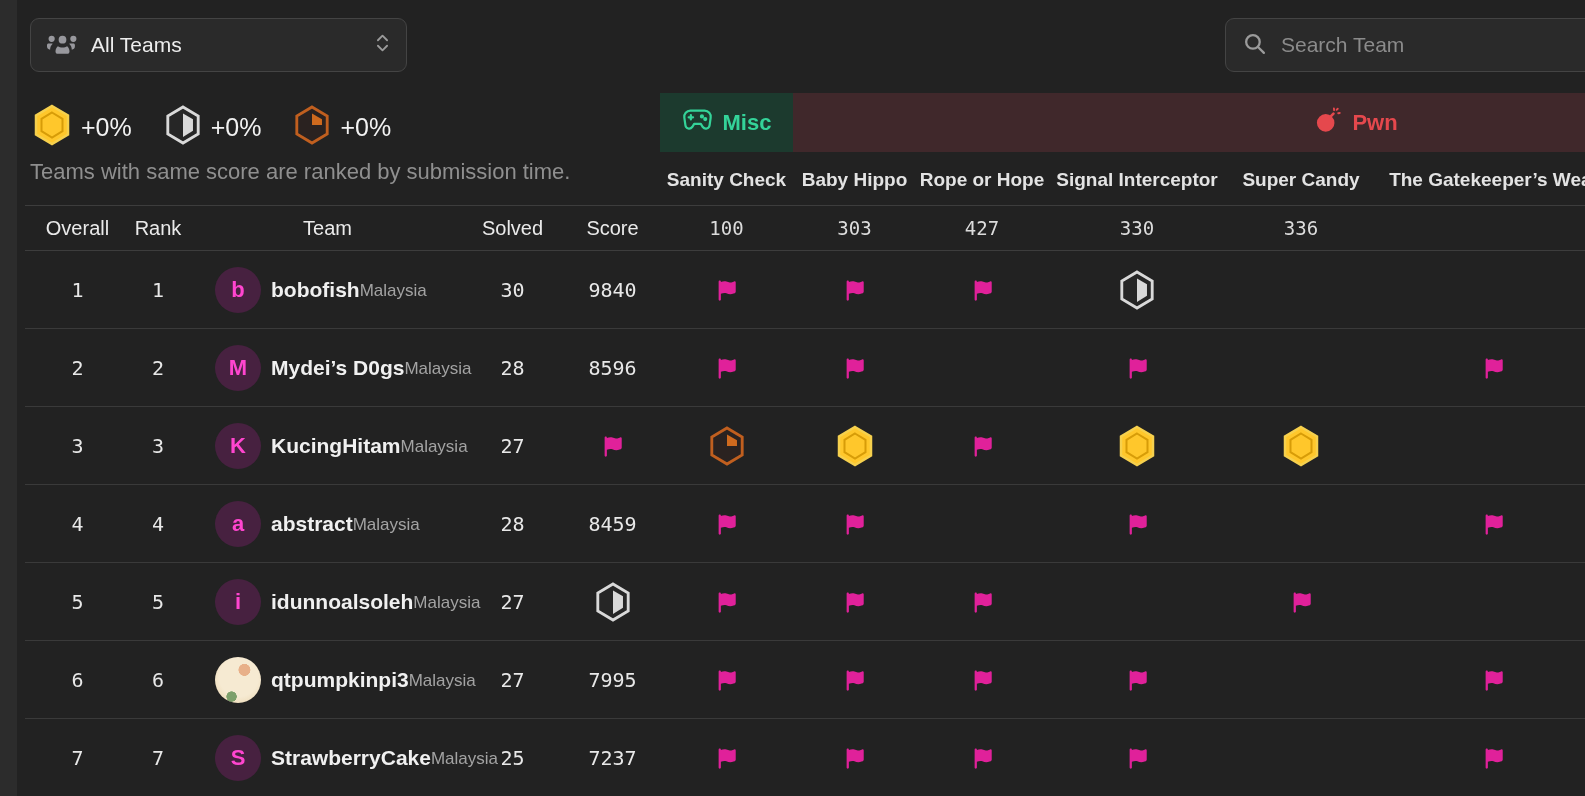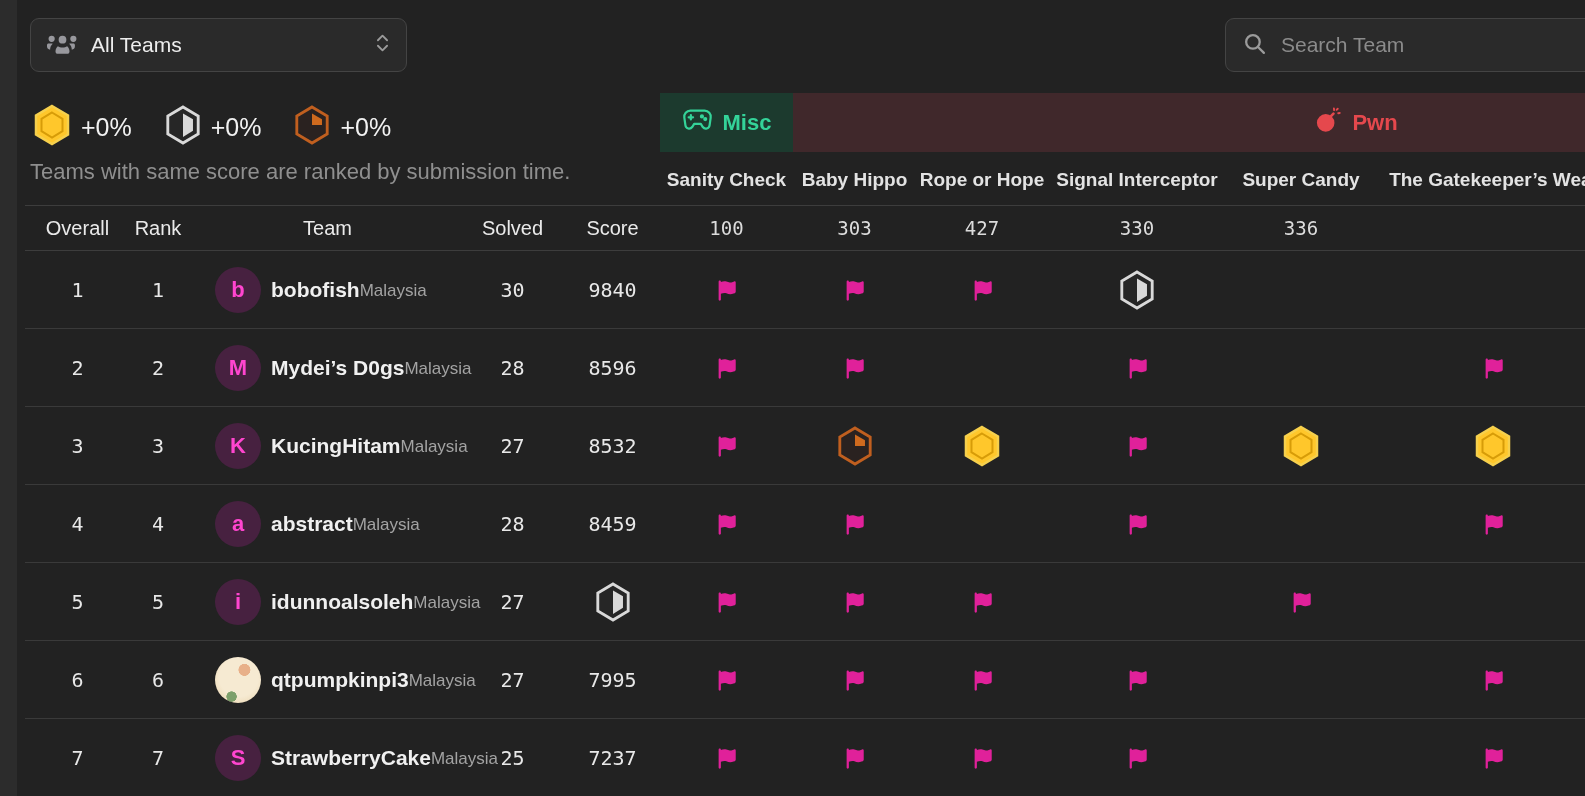--- a/index.html
+++ b/index.html
@@ -275,21 +275,20 @@
     <div class="cell num pad-overall">3</div>
     <div class="cell num">3</div>
     <div class="cell team-cell">
       <div class="avatar">K</div>
       <div class="team-text">
         <div class="team-name">KucingHitam</div>
         <div class="team-country">Malaysia</div>
       </div>
     </div>
     <div class="cell num">27</div>
-    <div class="cell num">8532</div>
   <div class="cell solve-cell">
           <svg viewBox="0 0 24 24" width="27" height="27">
             <path fill="#e0219a" d="M6 3c.6 0 1 .45 1 1v.5c1.7-.75 3.5-1.05 4.9-.4 1.8.85 3.7.95 5.7.25l1.2-.45c.7-.25 1.4.25 1.4.95v8.3c0 .55-.33 1.02-.84 1.2l-1.06.4c-2.1.8-4.4.7-6.4-.25-1.3-.6-3.2-.3-4.9.45V20c0 .55-.45 1-1 1s-1-.45-1-1V4c0-.55.45-1 1-1z"></path>
           </svg>
         </div>
         <div class="cell solve-cell">
           <svg viewBox="0 0 40 44" width="38" height="42">
             <polygon points="20,3 36,12.5 36,31.5 20,41 4,31.5 4,12.5" fill="#2a2220" stroke="#c05f1f" stroke-width="3"></polygon>
             <polygon points="20,10 30.5,16 30.5,22 20,22" fill="#cf6a1e"></polygon>
           </svg>

